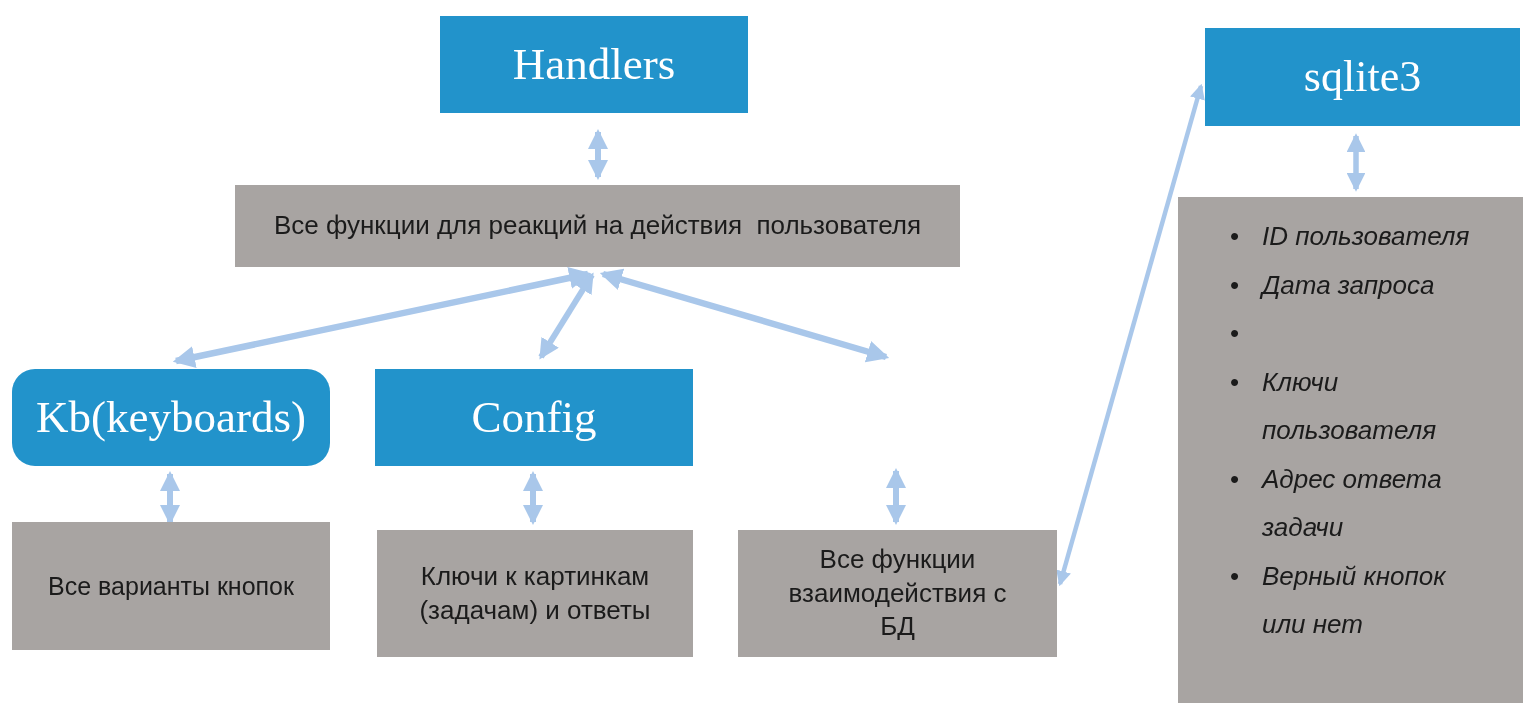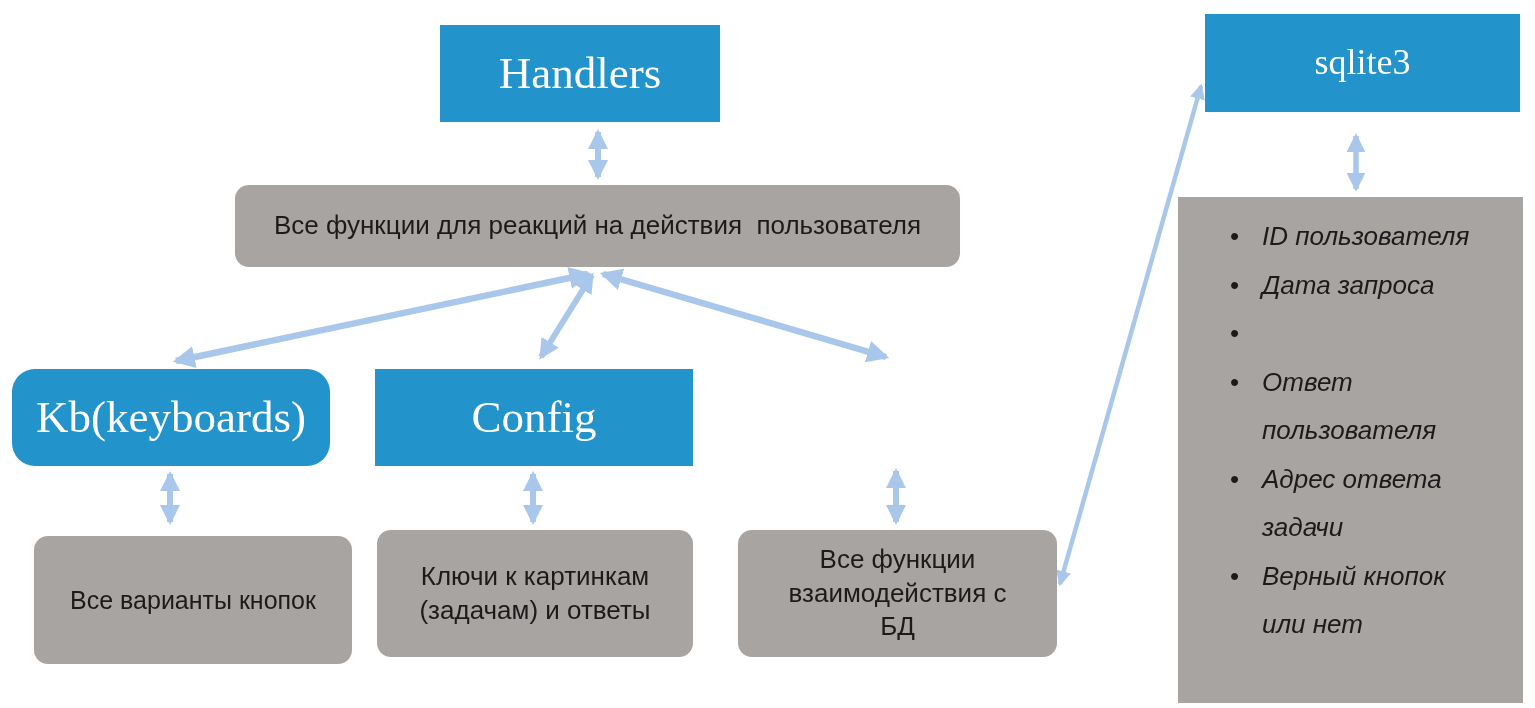--- a/index.html
+++ b/index.html
@@ -29,33 +29,32 @@
     color:var(--module-text);
     font-family:"Liberation Serif", serif;
     font-size:45px;
     line-height:1.1;
   }
   .desc{
     background:var(--desc-box);
     color:var(--desc-text);
     font-size:26px;
     line-height:1.3;
-    border-radius:14px;
   }
   .desc-pre{white-space:pre;}
   
-  .n-handlers      {left:440px; top:25px;  width:280px; height:97px;}
+  .n-handlers      {left:440px; top:16px;  width:308px; height:97px;}
   .n-handlers-desc {left:235px; top:185px; width:725px; height:82px;}
   .n-kb            {left:12px;  top:369px; width:318px; height:97px;border-radius:23px;}
   .n-config        {left:375px; top:369px; width:318px; height:97px;}
   .n-dbfunc        {left:738px; top:369px; width:317px; height:95px; font-size:46px;}
-  .n-kb-desc       {left:12px;  top:536px; width:318px; height:128px; font-size:25px;margin-left:22px;}
+  .n-kb-desc       {left:12px;  top:522px; width:318px; height:128px; font-size:25px;}
   .n-config-desc   {left:377px; top:530px; width:316px; height:127px; padding:8px 30px;}
   .n-dbfunc-desc   {left:738px; top:530px; width:319px; height:127px; padding:0 42px;}
-  .n-sqlite3       {left:1205px;top:14px;  width:315px; height:98px; font-size:36px;}
+  .n-sqlite3       {left:1205px;top:28px;  width:315px; height:98px; font-size:44px;}
   .n-sqlite3-panel {left:1178px;top:197px; width:345px; height:506px;
                     background:var(--desc-box); color:var(--desc-text);
                     position:absolute; padding:15px 0 0 52px;}
   .field-list{list-style:none;}
   .field-list li{
     display:flex;
     font-size:26px;
     line-height:48.5px;
   }
   .field-list .bullet{
@@ -134,21 +133,21 @@
       </li>
       <li>
         <span class="bullet">•</span>
         <span class="li-text">Дата запроса</span>
       </li>
       <li>
         <span class="bullet">•</span>
       </li>
       <li>
         <span class="bullet">•</span>
-        <span class="li-text">Ответ пользователя</span>
+        <span class="li-text">Ключи пользователя</span>
       </li>
       <li>
         <span class="bullet">•</span>
         <span class="li-text">Адрес ответа задачи</span>
       </li>
       <li>
         <span class="bullet">•</span>
         <span class="li-text">Верный кнопок или нет</span>
       </li>
     </ul>

